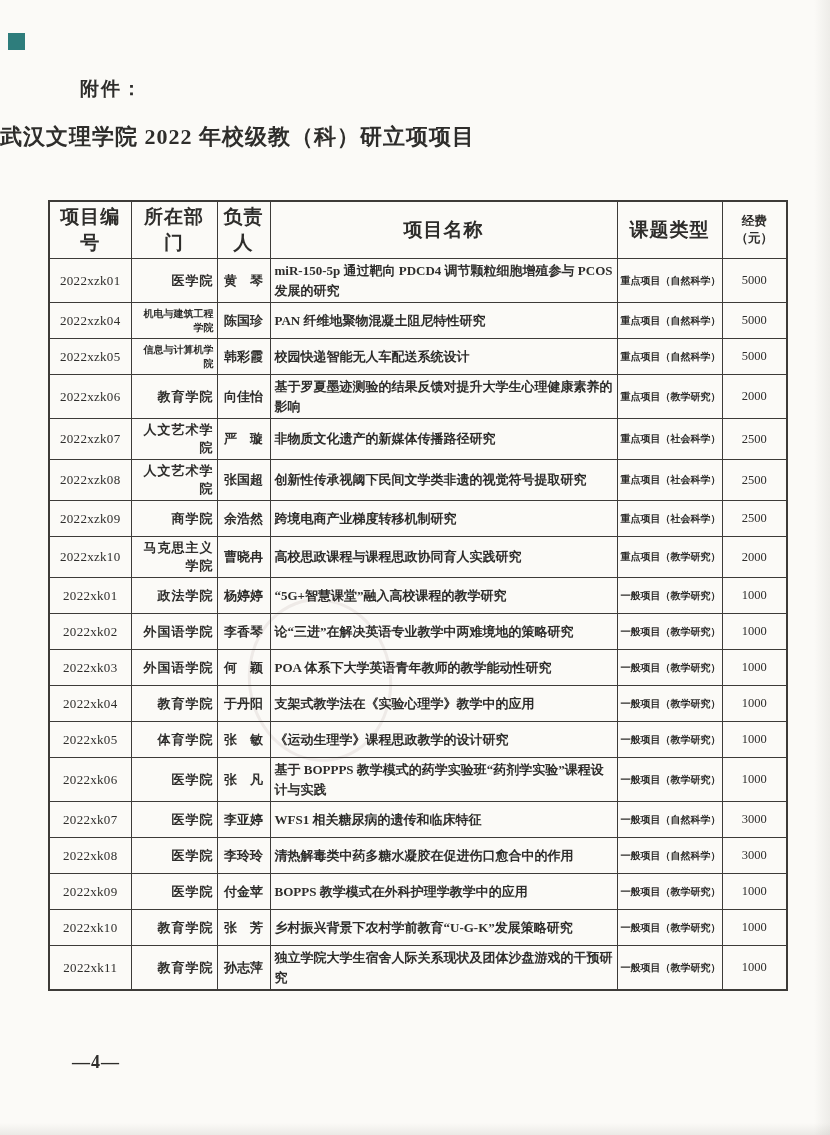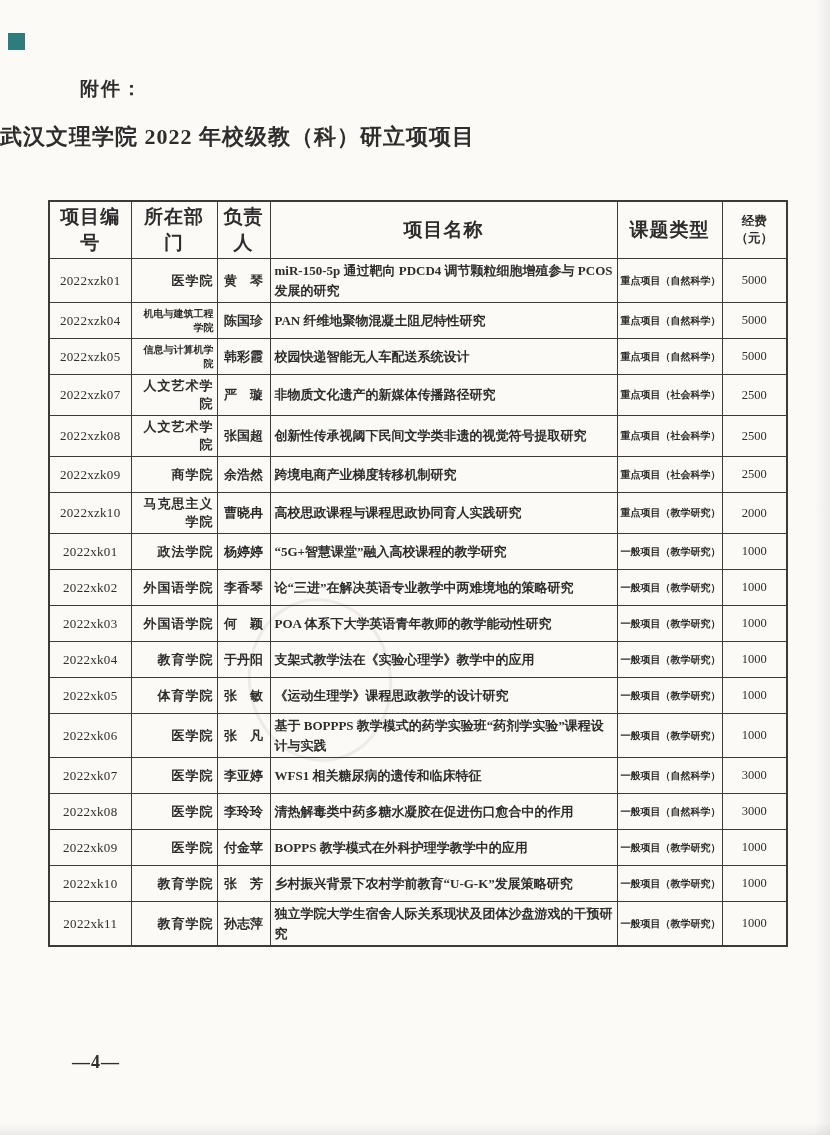--- a/index.html
+++ b/index.html
@@ -90,20 +90,28 @@
       </tr>
       <tr>
         <td class="c-id">2022xzk05</td>
         <td class="c-dept small">信息与计算机学院</td>
         <td class="c-leader">韩彩霞</td>
         <td class="c-title">校园快递智能无人车配送系统设计</td>
         <td class="c-type">重点项目（自然科学）</td>
         <td class="c-fund">5000</td>
       </tr>
       <tr>
+        <td class="c-id">2022xzk06</td>
+        <td class="c-dept">教育学院</td>
+        <td class="c-leader">向佳怡</td>
+        <td class="c-title">基于罗夏墨迹测验的结果反馈对提升大学生心理健康素养的影响</td>
+        <td class="c-type">重点项目（教学研究）</td>
+        <td class="c-fund">2000</td>
+      </tr>
+      <tr>
         <td class="c-id">2022xzk07</td>
         <td class="c-dept">人文艺术学院</td>
         <td class="c-leader">严　璇</td>
         <td class="c-title">非物质文化遗产的新媒体传播路径研究</td>
         <td class="c-type">重点项目（社会科学）</td>
         <td class="c-fund">2500</td>
       </tr>
       <tr>
         <td class="c-id">2022xzk08</td>
         <td class="c-dept">人文艺术学院</td>

